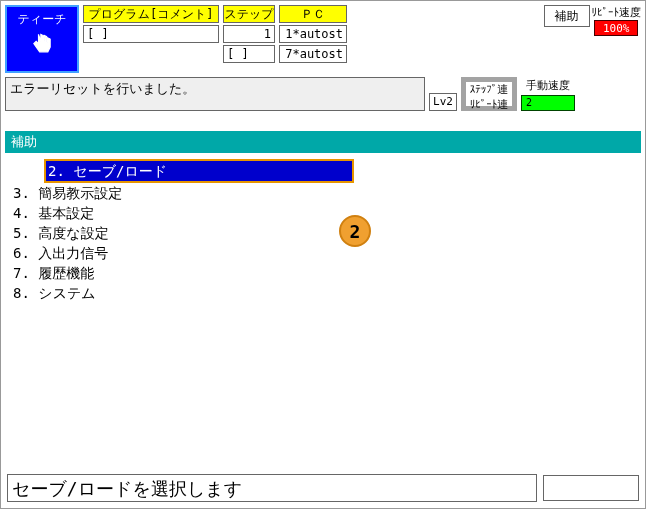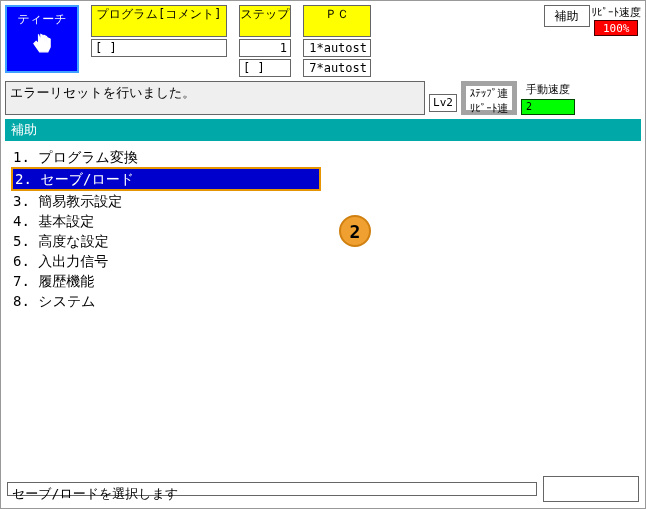--- a/index.html
+++ b/index.html
@@ -4,53 +4,53 @@
 <style>
   * { box-sizing: border-box; margin: 0; padding: 0; }
   body { font-family: "MS Gothic", "Meiryo", monospace, sans-serif; font-size: 13px; background: #fff; }
   .window { width: 646px; height: 509px; border: 1px solid #999; background: #fff; position: relative; }
   .titlebar { height: 24px; background: #fff; border-bottom: 1px solid #ccc; display: flex; align-items: center; padding: 0 4px; }
   .titlebar-icon { width: 14px; height: 14px; background: #c00; margin-right: 6px; display:inline-block; }
   .titlebar-text { flex: 1; font-size: 12px; }
   .titlebar-controls { display: flex; gap: 0; }
   .titlebar-btn { width: 36px; height: 22px; border: 1px solid #ccc; background: #fff; display:flex;align-items:center;justify-content:center;font-size:12px;color:#555;}
   .titlebar-btn.disabled { color:#bbb;}
-  .toolbar { display: flex; padding: 4px; gap: 12px; align-items: flex-start; }
+  .toolbar { display: flex; padding: 4px; gap: 4px; align-items: flex-start; }
   .teach-btn { width: 74px; height: 68px; background: #0000ff; color: #fff; border: 2px solid #40a0ff; display:flex;flex-direction:column;align-items:center;justify-content:flex-start;padding-top:4px;font-size:12px;}
   .teach-btn .hand { font-size: 22px; margin-top: 4px; color:#fff;}
   .info-col { display:flex; flex-direction:column; gap:2px;}
-  .info-hdr { background:#ffff00; border:1px solid #666; text-align:center; font-size:12px; height:32px; line-height:16px;}
+  .info-hdr { background:#ffff00; border:1px solid #666; text-align:center; font-size:12px; height:18px; line-height:16px;}
   .info-val { background:#fff; border:1px solid #666; text-align:right; font-size:12px; height:18px; line-height:16px; padding:0 3px;}
   .info-val.left { text-align:left;}
   .col-prog { width:136px;}
   .col-step { width:52px;}
   .col-pc { width:68px;}
   .run-area { display:flex; flex-direction:column; gap:2px; margin-left:auto; align-items:flex-end;}
   .run-row { display:flex; gap:2px;}
   .run-btn { width:46px; height:34px; background:#f0f0f0; border:2px outset #ccc; font-size:11px; display:flex;align-items:center;justify-content:center;}
   .run-btn.dim { color:#999;}
   .aux-btn { width:46px; height:22px; border:1px solid #666; text-align:center; font-size:12px; line-height:20px;}
   .speed-box { display:flex; flex-direction:column; align-items:center; font-size:11px; }
   .speed-lbl { font-size:11px;}
   .repeat-bar { width:44px; height:16px; background:#ff0000; color:#fff; text-align:center; font-size:11px; line-height:16px; border:1px solid #400;}
   .manual-bar { width:54px; height:16px; background:#00ff00; color:#000; text-align:left; font-size:10px; line-height:14px; border:1px solid #040; padding-left:4px;position:relative;}
   .manual-bar::after{content:"";position:absolute;right:2px;bottom:1px;color:#f00;font-size:8px;}
-  .msg-row { display:flex; gap:4px; padding:0 4px 4px 4px; align-items:center;}
+  .msg-row { display:flex; gap:4px; padding:0 4px 20px 4px; align-items:flex-end;}
   .msg-box { flex:0 0 420px; height:34px; border:1px solid #666; background:#efefef; padding:2px 4px; font-size:13px;}
   .lv-box { width:28px; height:18px; border:1px solid #666; font-size:11px; text-align:center; line-height:16px; margin-top:10px;}
   .step-link { width:56px; height:34px; border:5px solid #a3a3a3; display:flex;flex-direction:column; font-size:11px;}
   .step-link div{flex:1; text-align:center; line-height:15px;}
   .manual-col{display:flex;flex-direction:column;align-items:center;font-size:11px;gap:2px;}
   .section-hdr { background:#00a8a8; color:#fff; padding:2px 6px; font-size:13px; margin:0 4px;}
   .menu-area { padding:6px 10px; height:280px; }
   .menu-item { font-size:14px; line-height:20px; padding:0 2px;}
-  .menu-item.sel { background:#0000cc; color:#fff; border:2px solid #e69500; width:310px;}
+  .menu-item.sel { background:#0000cc; color:#fff; border:2px solid #e69500; width:310px;margin-left:33px;}
   .callout { position:absolute; left:338px; top:214px; width:32px; height:32px; border-radius:50%; background:#f0a030; border:2px solid #d08010; display:flex;align-items:center;justify-content:center; font-size:18px; font-weight:bold;}
   .footer { position:absolute; bottom:6px; left:6px; right:6px; display:flex; gap:6px; align-items:center;}
-  .footer-msg { flex:1; border:1px solid #666; height:14px; padding:2px 4px; font-size:13px;}
+  .footer-msg { flex:1; border:1px solid #666; height:28px; padding:2px 4px; font-size:18px;}
   .footer-input { width:96px; height:26px; border:1px solid #666;}
   svg { display:block; }
 </style>
 </head>
 <body>
 
 <div class="window">
 
 
   <div class="toolbar">
@@ -100,21 +100,20 @@
     </div>
     <div class="manual-col">
       <div class="speed-lbl">手動速度</div>
       <div class="manual-bar">2</div>
     </div>
   </div>
 
   <div class="section-hdr">補助</div>
 
   <div class="menu-area">
-    <div class="menu-item"><span>1.</span> <span>プログラム変換</span></div>
     <div class="menu-item sel"><span>2.</span> <span>セーブ/ロード</span></div>
     <div class="menu-item"><span>3.</span> <span>簡易教示設定</span></div>
     <div class="menu-item"><span>4.</span> <span>基本設定</span></div>
     <div class="menu-item"><span>5.</span> <span>高度な設定</span></div>
     <div class="menu-item"><span>6.</span> <span>入出力信号</span></div>
     <div class="menu-item"><span>7.</span> <span>履歴機能</span></div>
     <div class="menu-item"><span>8.</span> <span>システム</span></div>
   </div>
 
   <div class="callout">2</div>

